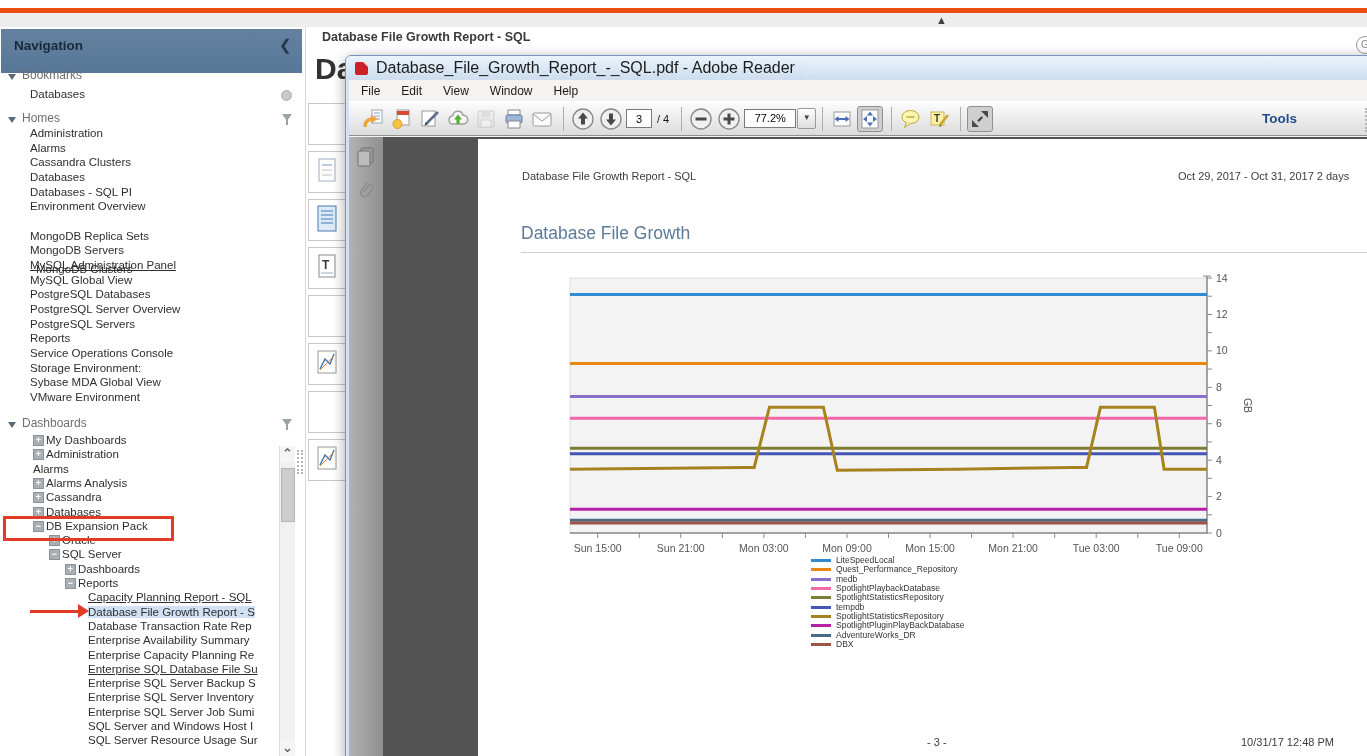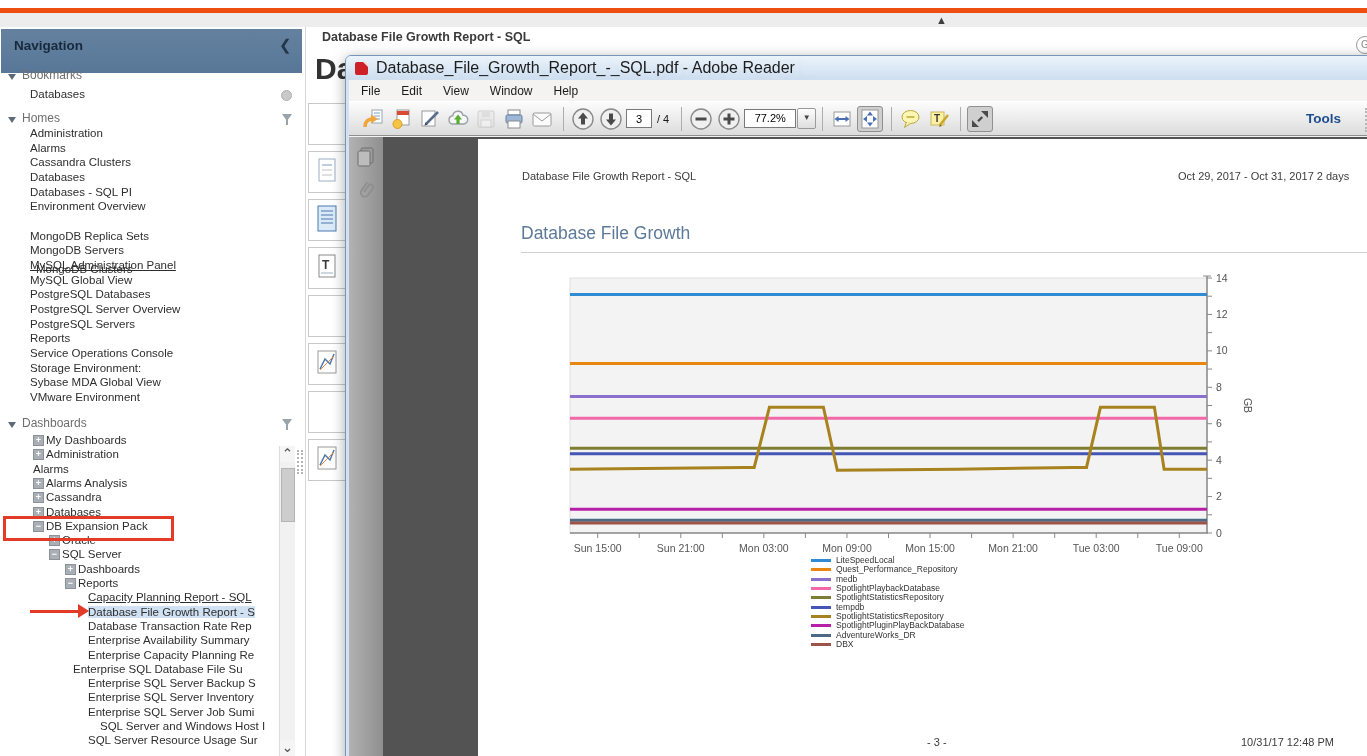--- a/index.html
+++ b/index.html
@@ -43,21 +43,21 @@
   .menubar{left:0;top:0;width:100%;height:21px;background:#f4f3f2;display:flex;align-items:center;padding-left:12px;box-sizing:border-box;}
   .menu-item{font-size:12px;color:#1a1a1a;margin-right:21px;}
   .toolbar{left:0;top:21px;width:100%;height:35px;background:linear-gradient(#fcfcfc,#dcdcdc);border-top:1px solid #fff;border-bottom:1px solid #8f8f8f;display:flex;align-items:center;padding-left:12px;box-sizing:border-box;}
   .tbtn{width:26px;height:26px;display:flex;align-items:center;justify-content:center;margin-right:2px;}
   .tbtn.pressed{background:#cfcfcf;border:1px solid #909090;border-radius:3px;box-sizing:border-box;}
   .tsep{width:1px;height:24px;background:#adadad;margin:0 6px;}
   .page-input{width:24px;height:17px;border:1px solid #7a7a7a;font-size:11px;text-align:center;padding:0;background:#fff;}
   .slash-total{font-size:11px;color:#1a1a1a;margin:0 6px 0 5px;}
   .zoom-box{width:50px;height:17px;border:1px solid #7a7a7a;background:#fff;font-size:11px;text-align:center;line-height:17px;}
   .zoom-drop{width:17px;height:19px;border:1px solid #9a9a9a;background:linear-gradient(#fdfdfd,#dedede);font-size:8px;color:#444;text-align:center;line-height:18px;margin-left:1px;border-radius:2px;}
-  .tools-label{font-size:13.5px;font-weight:bold;color:#1f4e8c;margin-left:auto;margin-right:32px;}
+  .tools-label{font-size:13.5px;font-weight:bold;color:#1f4e8c;margin-left:auto;margin-right:76px;}
   .docarea{left:0;top:57px;width:100%;height:626px;background:#535353;overflow:hidden;}
   .panelstrip{left:0;top:0;width:34px;height:100%;background:linear-gradient(90deg,#b2b2b2,#8f8f8f);}
   
   #pdf-page{left:478px;top:139px;width:905px;height:635px;background:#fff;z-index:6;}
   .pdf-h-left{left:44px;top:31px;font-size:11px;color:#3c3c3c;}
   .pdf-h-right{left:700px;top:31px;font-size:11px;color:#3c3c3c;}
   .pdf-section{left:43px;top:84px;font-size:17.5px;color:#5d7a99;}
   .pdf-rule{left:43px;top:113px;width:848px;height:1px;background:#cfcfcf;}
   .legend-row{display:flex;align-items:center;height:9.3px;}
   .legend-swatch{width:20px;height:3px;margin-right:5px;}
@@ -210,32 +210,32 @@
         <div class="abs" style="left: 0px; top: 592.9px; width: 279px; height: 14px; overflow: hidden;">
           <span class="tree-label" style="left: 88px;">Database Transaction Rate Rep</span>
         </div>
         <div class="abs" style="left: 0px; top: 607.2px; width: 279px; height: 14px; overflow: hidden;">
           <span class="tree-label" style="left: 88px;">Enterprise Availability Summary</span>
         </div>
         <div class="abs" style="left: 0px; top: 621.5px; width: 279px; height: 14px; overflow: hidden;">
           <span class="tree-label" style="left: 88px;">Enterprise Capacity Planning Re</span>
         </div>
         <div class="abs" style="left: 0px; top: 635.8px; width: 279px; height: 14px; overflow: hidden;">
-          <span class="tree-label" style="left: 73px;">Enterprise SQL Database File Su</span>
+          <span class="tree-label" style="left: 88px; text-decoration: underline;">Enterprise SQL Database File Su</span>
         </div>
         <div class="abs" style="left: 0px; top: 650.1px; width: 279px; height: 14px; overflow: hidden;">
           <span class="tree-label" style="left: 88px;">Enterprise SQL Server Backup S</span>
         </div>
         <div class="abs" style="left: 0px; top: 664.4px; width: 279px; height: 14px; overflow: hidden;">
           <span class="tree-label" style="left: 88px;">Enterprise SQL Server Inventory</span>
         </div>
         <div class="abs" style="left: 0px; top: 678.7px; width: 279px; height: 14px; overflow: hidden;">
           <span class="tree-label" style="left: 88px;">Enterprise SQL Server Job Sumi</span>
         </div>
-        <div class="abs" style="left: 0px; top: 693px; width: 279px; height: 14px; overflow: hidden; margin-left: 12px;">
+        <div class="abs" style="left: 0px; top: 693px; width: 279px; height: 14px; overflow: hidden;">
           <span class="tree-label" style="left: 88px;">SQL Server and Windows Host I</span>
         </div>
         <div class="abs" style="left: 0px; top: 707.3px; width: 279px; height: 14px; overflow: hidden;">
           <span class="tree-label" style="left: 88px;">SQL Server Resource Usage Sur</span>
         </div>
       </div>
 
     <div class="abs red-box" style="left:3px;top:489px;width:165px;height:19px;z-index:3;"></div>
     <div class="abs" style="left:30px;top:583px;width:50px;height:3px;background:#e23b28;z-index:3;"></div>
     <div class="abs" style="left:78px;top:577px;width:0;height:0;border-top:7px solid transparent;border-bottom:7px solid transparent;border-left:11px solid #e23b28;z-index:3;"></div>

